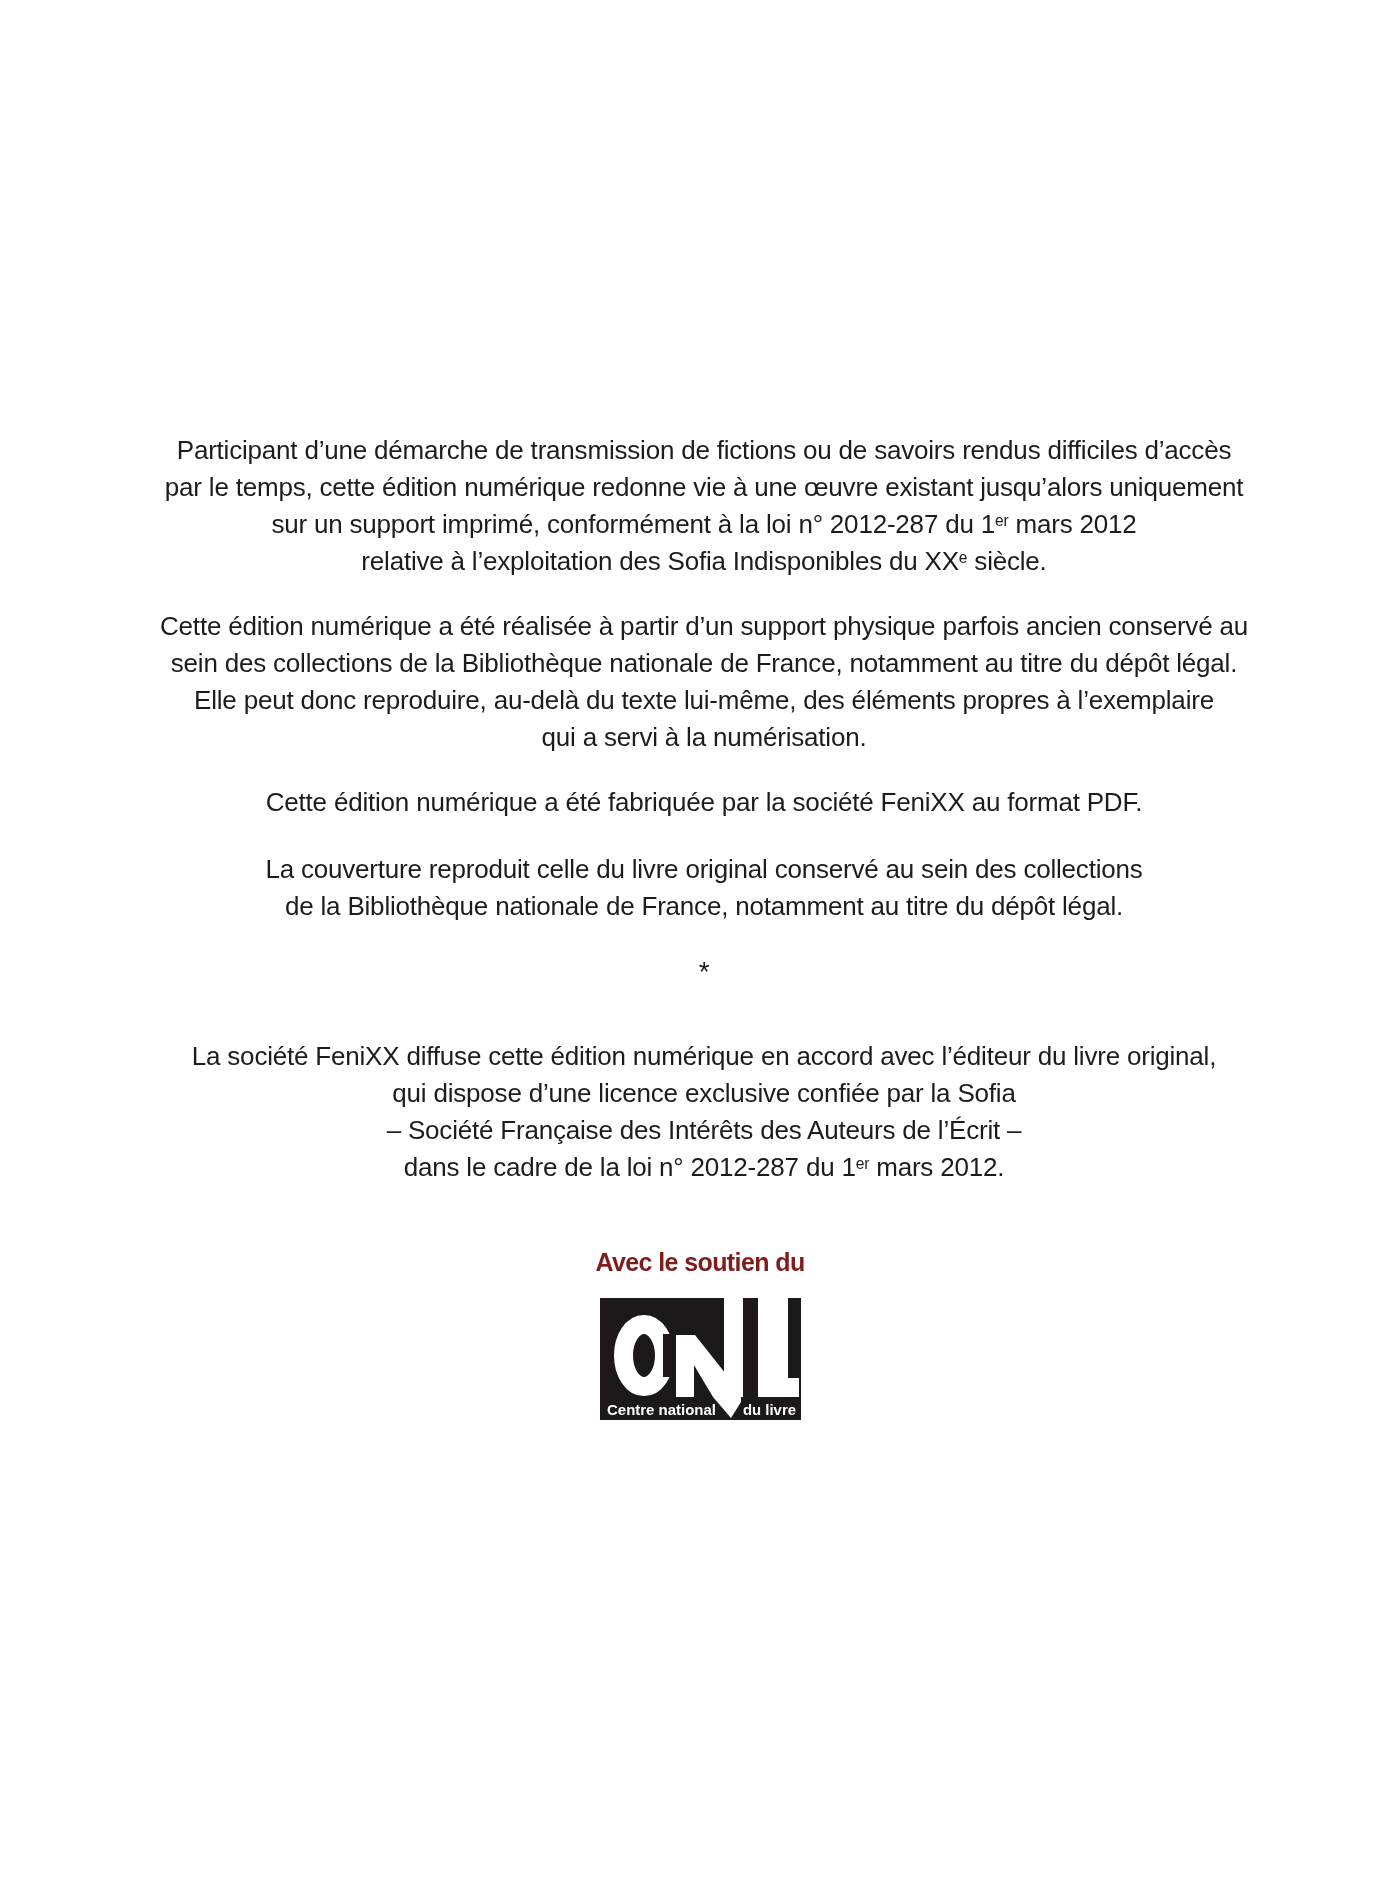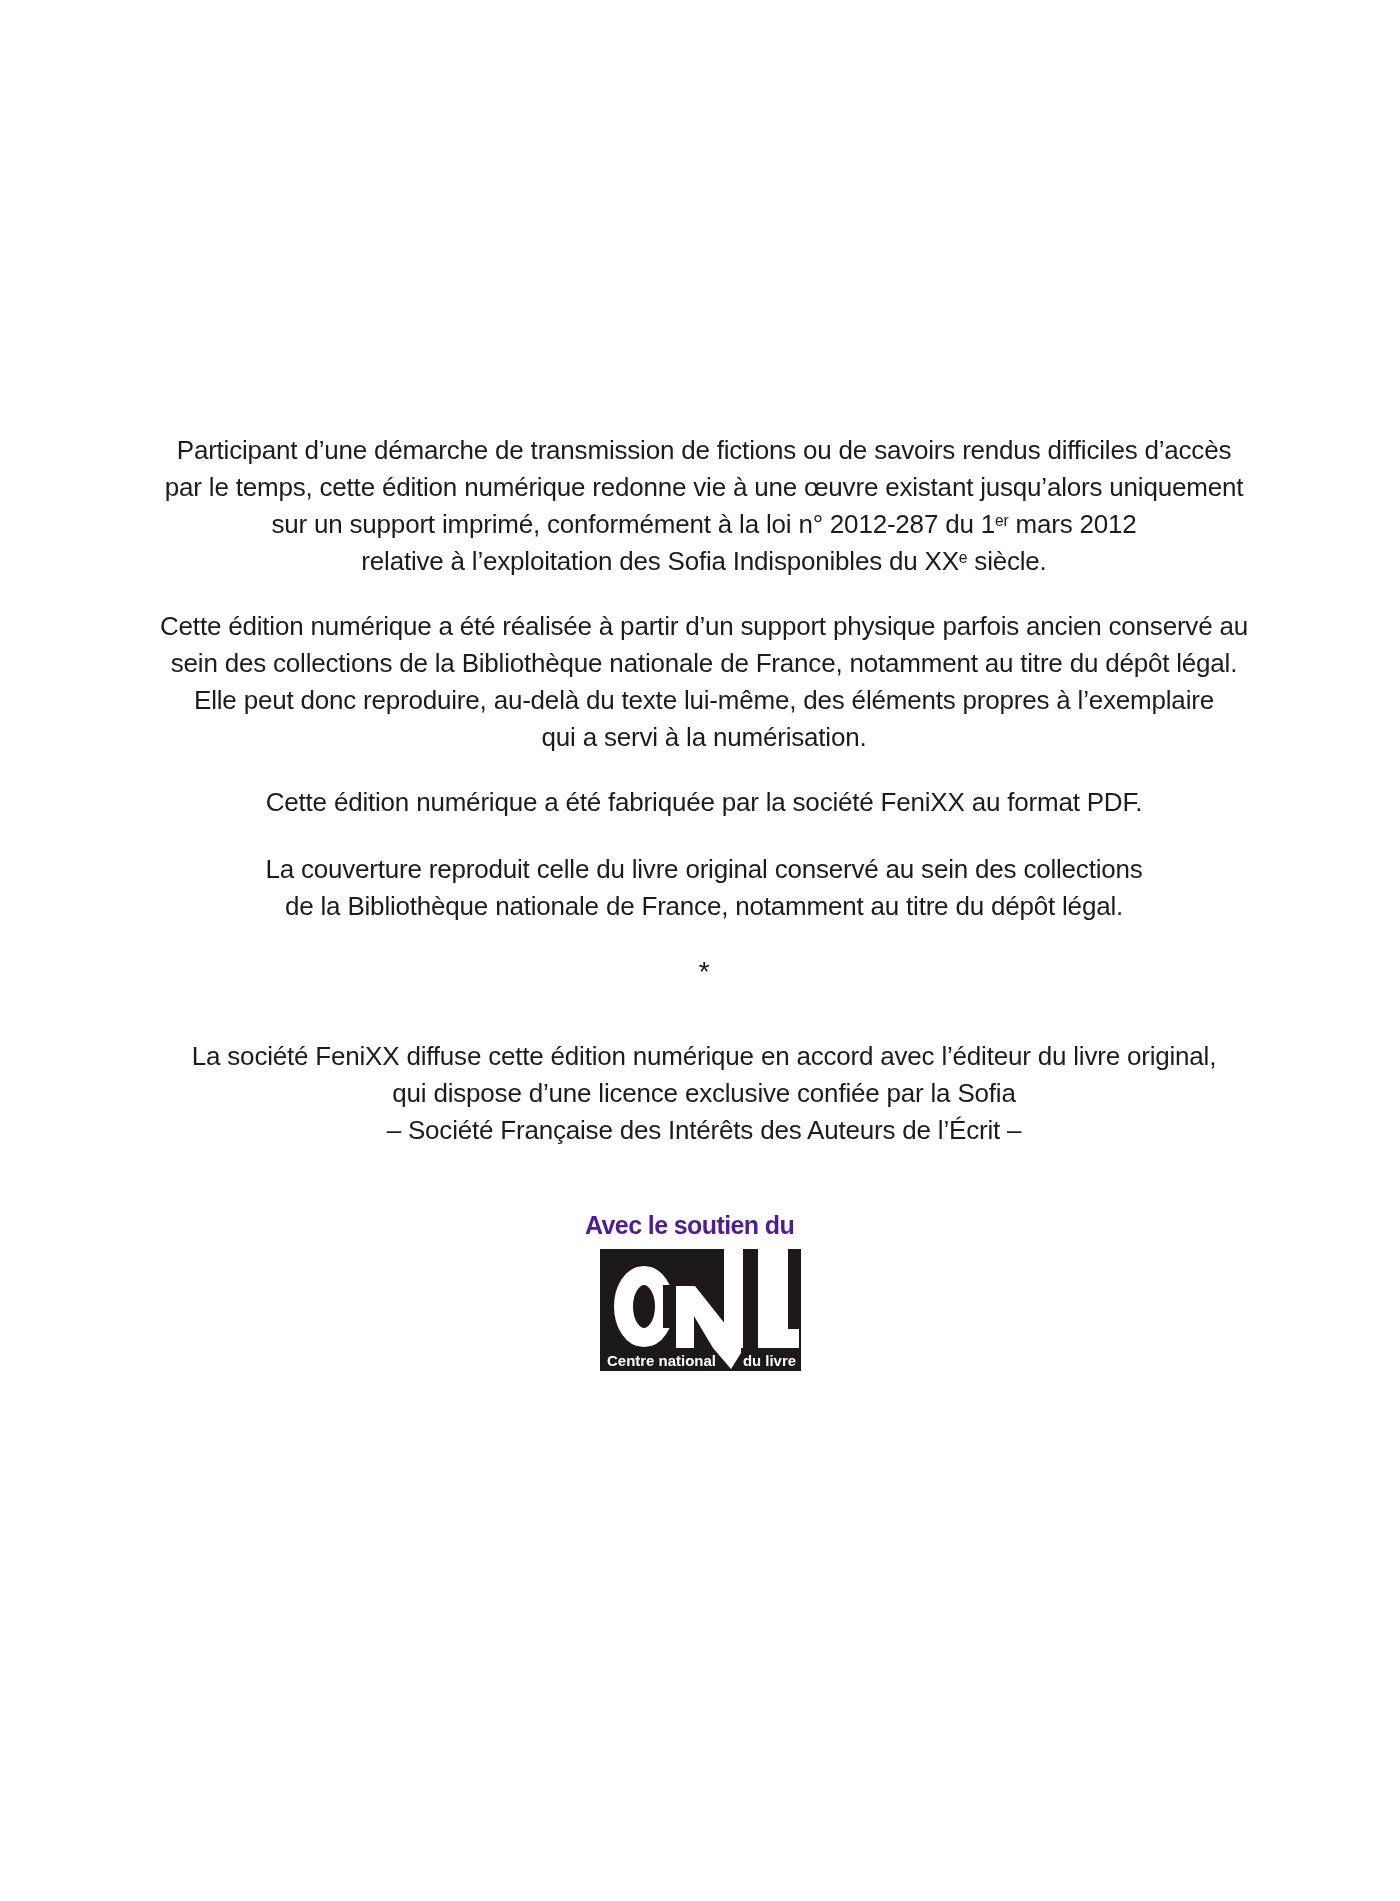--- a/index.html
+++ b/index.html
@@ -27,28 +27,28 @@
     font-size: 0.6em;
     line-height: 0;
     vertical-align: baseline;
     position: relative;
     top: -0.42em;
   }
   [data-name="edition-paragraph-3"] { margin-bottom: 30px; }
   [data-name="separator-star"] { margin-bottom: 48px; font-size: 28px; }
   [data-name="edition-paragraph-5"] { margin-bottom: 0; }
   .support {
-    margin: 59px auto 7px auto;
+    margin: 59px auto 19px auto;
     width: 230px;
-    text-align: left;
+    text-align: center;
     font-size: 25px;
     line-height: 34px;
     font-weight: bold;
     letter-spacing: -0.6px;
-    color: #4c1d95;
+    color: #7f1d1d;
     white-space: nowrap;
   }
   svg.cnl { display: block; margin: 0 auto; }
 </style>
 </head>
 <body>
 
 <div class="page" data-name="document-page">
 
   <div class="content" data-name="copyright-text">
@@ -71,20 +71,21 @@
         <div class="line" data-name="text-line"><span data-name="text-segment">La couverture reproduit celle du livre original conservé au sein des collections</span></div>
         <div class="line" data-name="text-line"><span data-name="text-segment">de la Bibliothèque nationale de France, notamment au titre du dépôt légal.</span></div>
       </div>
       <div class="para" data-name="separator-star">
         <div class="line" data-name="text-line"><span data-name="text-segment">*</span></div>
       </div>
       <div class="para" data-name="edition-paragraph-5">
         <div class="line" data-name="text-line"><span data-name="text-segment">La société FeniXX diffuse cette édition numérique en accord avec l’éditeur du livre original,</span></div>
         <div class="line" data-name="text-line"><span data-name="text-segment">qui dispose d’une licence exclusive confiée par la Sofia</span></div>
         <div class="line" data-name="text-line"><span data-name="text-segment">– Société Française des Intérêts des Auteurs de l’Écrit –</span></div>
+        <div class="line" data-name="text-line"><span data-name="text-segment">dans le cadre de la loi n° 2012-287 du 1</span><sup data-name="superscript-text">er</sup><span data-name="text-segment"> mars 2012.</span></div>
       </div>
     </div>
 
   <div class="support" data-name="cnl-support-text">Avec le soutien du</div>
 
   <svg class="cnl" data-name="cnl-logo" width="201" height="122" viewBox="0 0 201 122" xmlns="http://www.w3.org/2000/svg">
     <rect data-name="cnl-logo-background" x="0" y="0" width="201" height="122" fill="#1d191a"></rect>
 
     <ellipse data-name="cnl-letter-c" cx="44" cy="57.5" rx="20.5" ry="31" fill="none" stroke-width="19" stroke="#ffffff"></ellipse>
     <rect data-name="cnl-letter-c-opening" x="63" y="36" width="13" height="43" fill="#1d191a"></rect>

